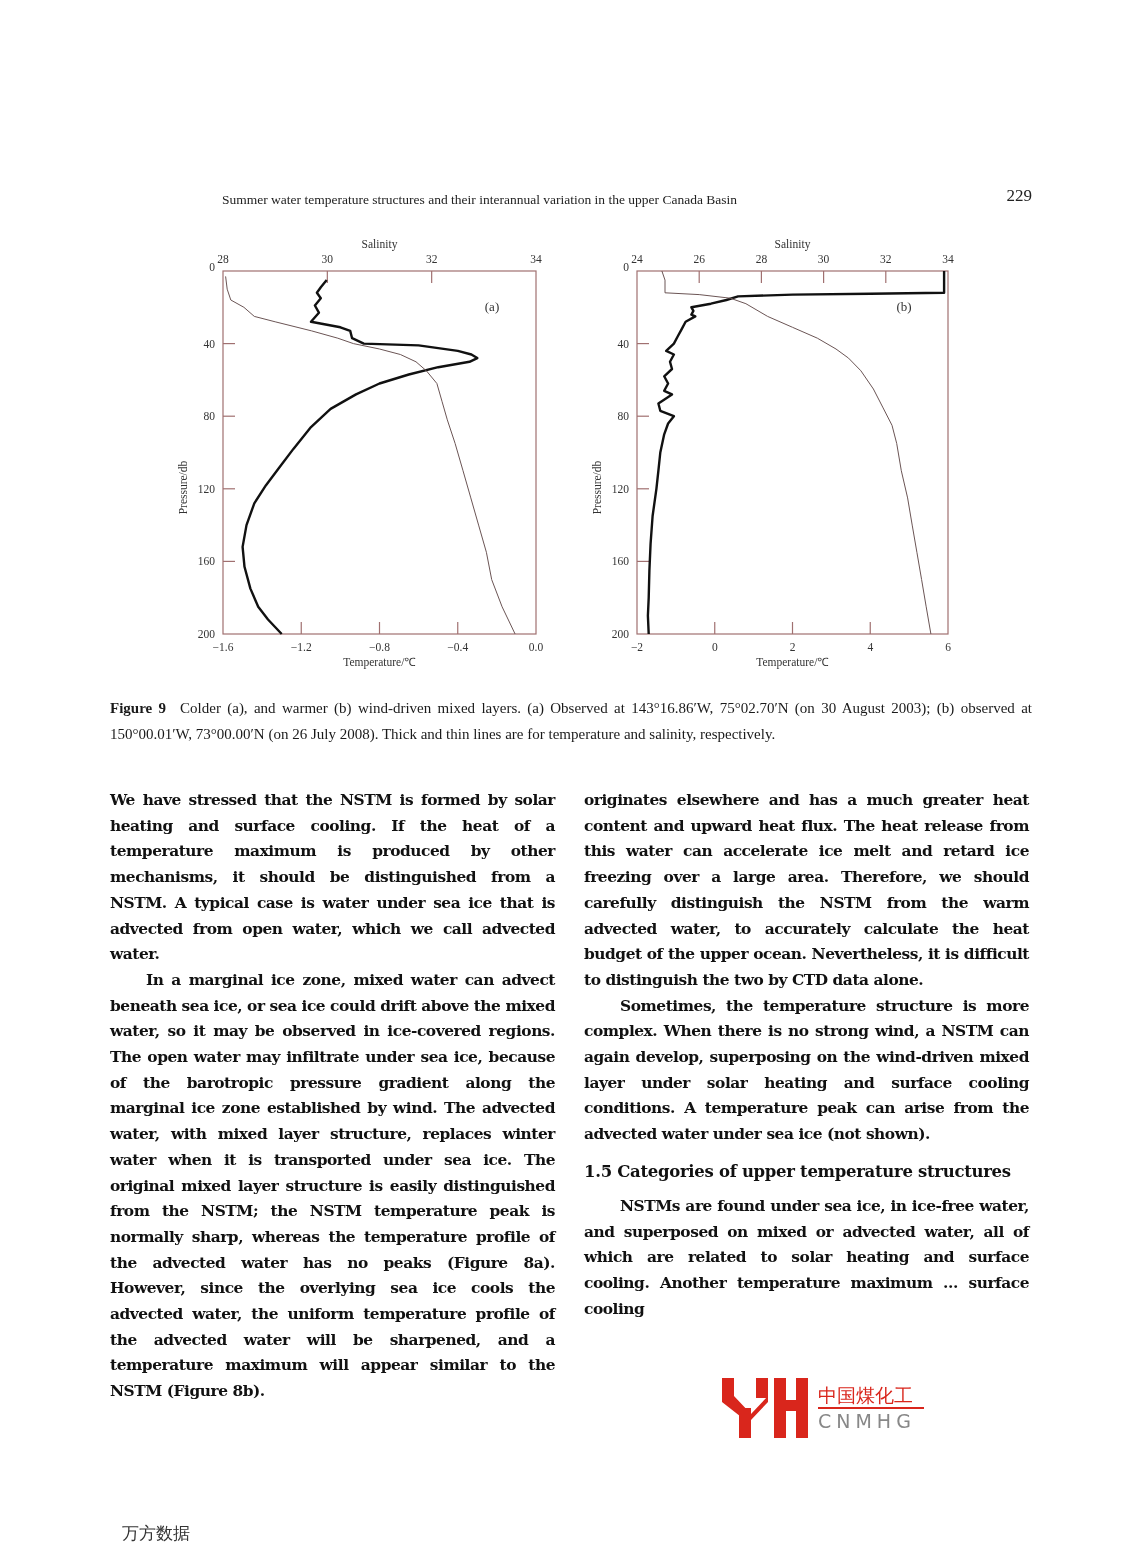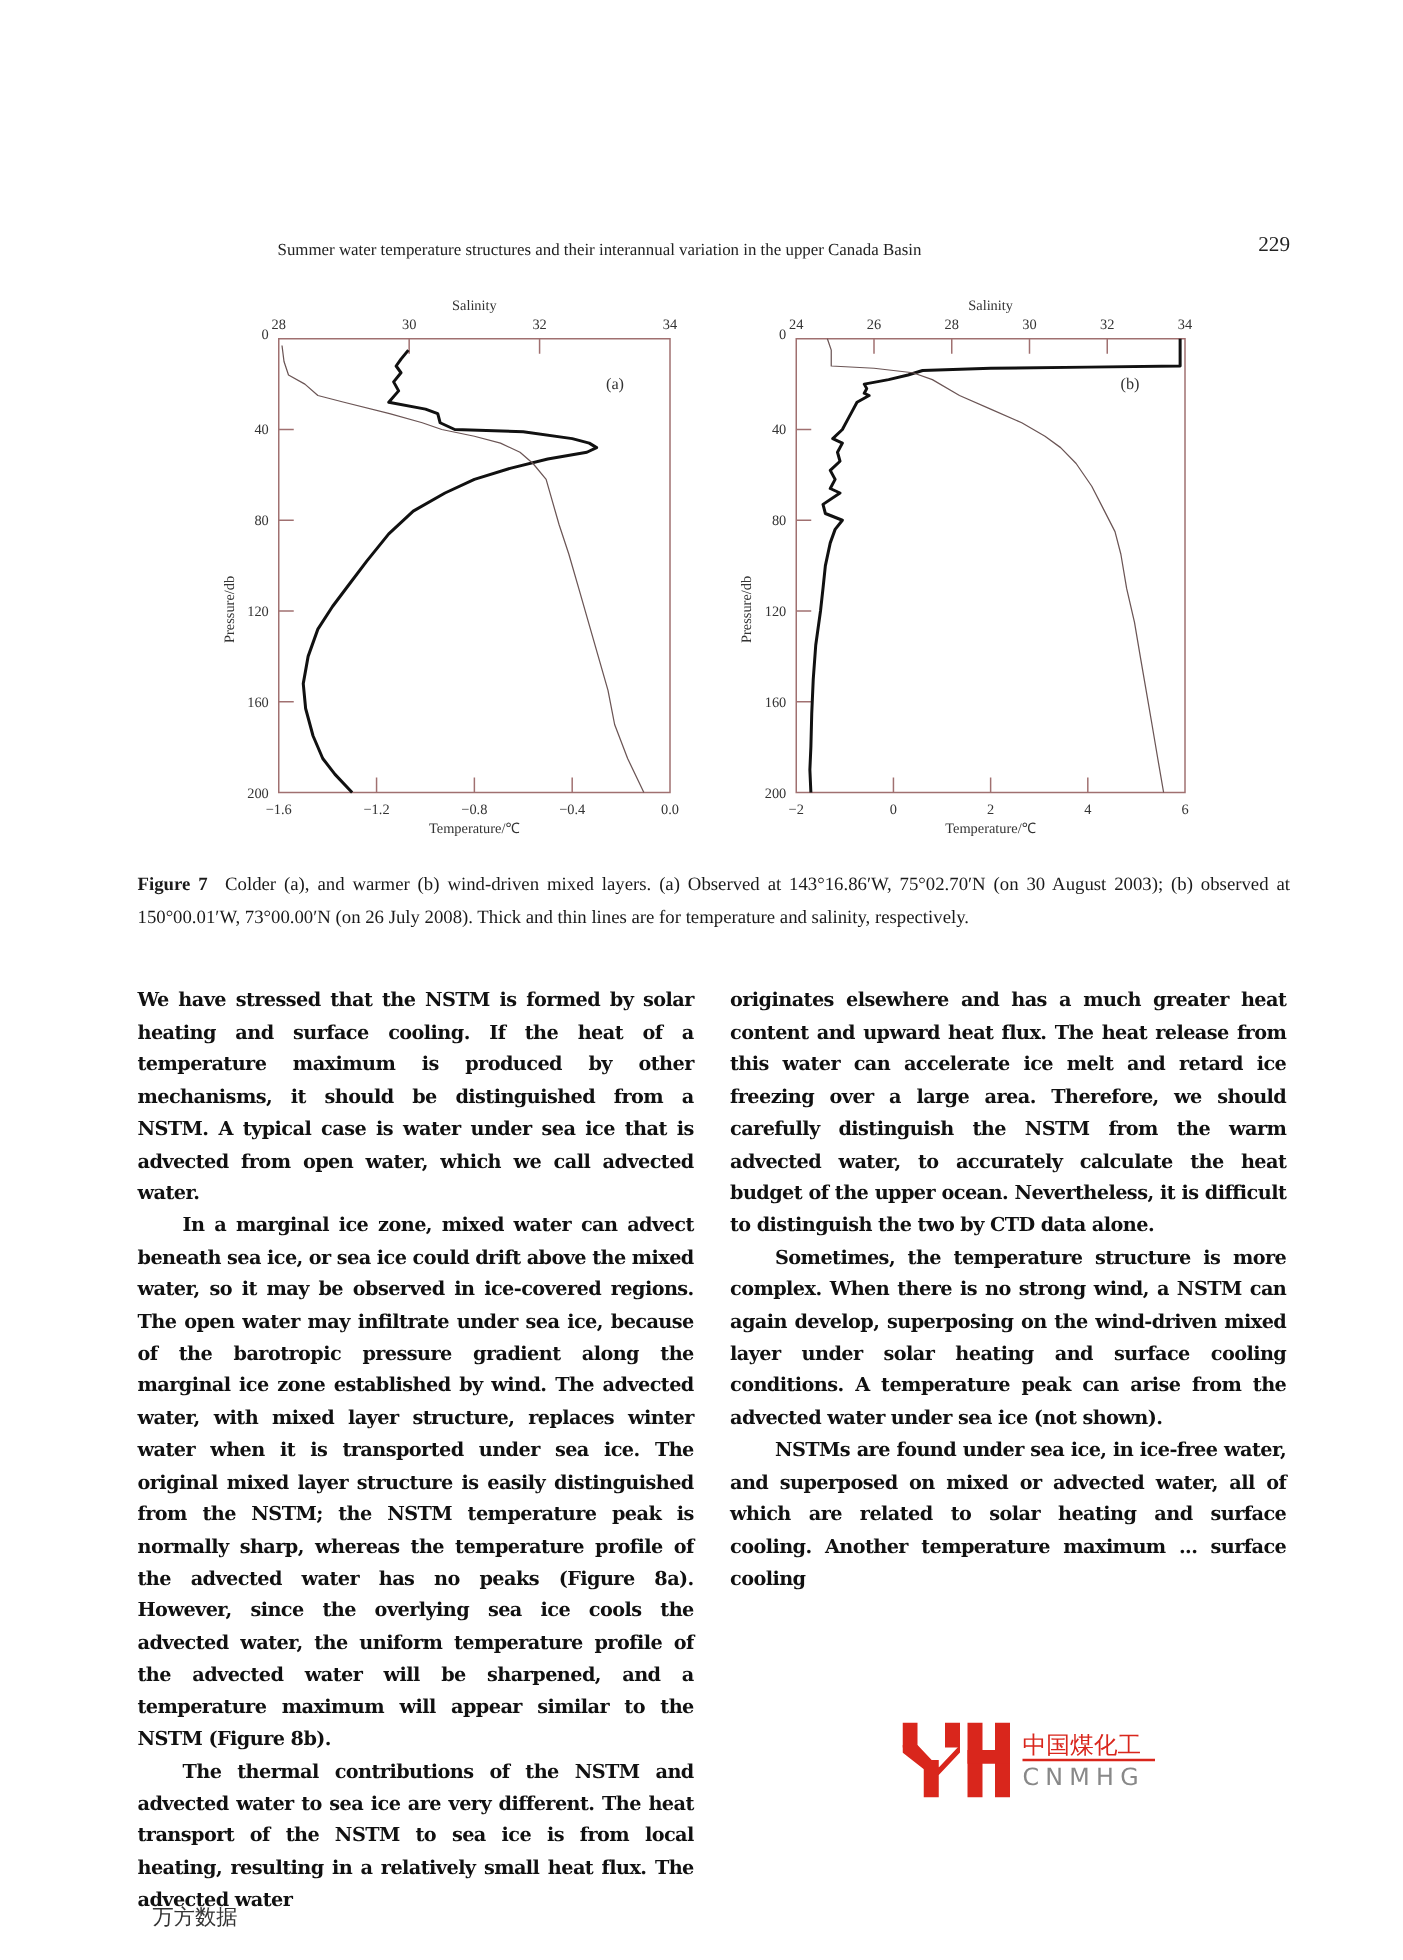--- a/index.html
+++ b/index.html
@@ -119,32 +119,32 @@
         <text x="469" y="408" text-anchor="end" font-size="11.5" class="ax-text">200</text>
         <text x="441" y="257.5" text-anchor="middle" font-size="11.5" class="ax-text" transform="rotate(-90 441 257.5)">Pressure/db</text>
         <text x="744" y="81" text-anchor="middle" font-size="13" class="ax-text">(b)</text>
         <polyline points="784.1,41.0 784.1,62.8 710.3,63.7 632.5,64.6 578.1,66.4 566.4,70.0 550.9,73.7 531.4,77.3 533.4,80.9 531.4,84.6 535.3,86.4 525.6,91.8 521.7,99.1 517.8,106.3 513.9,113.6 506.2,120.9 513.9,124.5 510.0,131.8 512.0,139.0 504.2,146.3 508.1,153.5 504.2,160.8 512.0,164.4 498.4,173.5 500.3,180.8 513.9,186.2 508.1,193.5 504.2,204.3 500.3,222.5 498.4,240.7 496.4,258.8 492.6,286.0 490.6,313.3 489.4,340.5 488.7,367.7 487.9,385.8 488.7,404.0" fill="none" stroke="#111111" stroke-width="2.4" stroke-linejoin="round"></polyline>
         <polyline points="501.9,41.0 505.0,50.1 505.0,62.8 539.2,64.6 570.3,68.2 585.9,73.7 607.6,86.4 632.5,97.3 657.4,108.2 676.0,119.0 688.5,128.1 700.9,140.8 713.4,159.0 722.7,177.1 732.0,195.3 736.7,213.4 741.3,240.7 747.6,267.9 752.2,295.1 756.9,322.3 761.6,349.6 766.2,376.8 770.9,404.0" fill="none" stroke="#6b5555" stroke-width="1" stroke-linejoin="round"></polyline>
       </g>
     </svg>
 </div>
 
 <div class="caption">
-  <span class="label">Figure 7</span><span>Colder (a), and warmer (b) wind-driven mixed layers. (a) Observed at 143°16.86′W, 75°02.70′N (on 30 August 2003); (b) observed at 150°00.01′W, 73°00.00′N (on 26 July 2008). Thick and thin lines are for temperature and salinity, respectively.</span>
+  <span class="label">Figure 9</span><span>Colder (a), and warmer (b) wind-driven mixed layers. (a) Observed at 143°16.86′W, 75°02.70′N (on 30 August 2003); (b) observed at 150°00.01′W, 73°00.00′N (on 26 July 2008). Thick and thin lines are for temperature and salinity, respectively.</span>
 </div>
 
 <div class="col left">
   <p>We have stressed that the NSTM is formed by solar heating and surface cooling.  If the heat of a temperature maximum is produced by other mechanisms, it should be distinguished from a NSTM. A typical case is water under sea ice that is advected from open water, which we call advected water.</p>
   <p class="indent">In a marginal ice zone, mixed water can advect beneath sea ice, or sea ice could drift above the mixed water, so it may be observed in ice-covered regions.  The open water may infiltrate under sea ice, because of the barotropic pressure gradient along the marginal ice zone established by wind.  The advected water, with mixed layer structure, replaces winter water when it is transported under sea ice. The original mixed layer structure is easily distinguished from the NSTM; the NSTM temperature peak is normally sharp, whereas the temperature profile of the advected water has no peaks (Figure 8a).  However, since the overlying sea ice cools the advected water, the uniform temperature profile of the advected water will be sharpened, and a temperature maximum will appear similar to the NSTM (Figure 8b).</p>
-  <p class="indent">The thermal contributions of the NSTM and advected water to sea ice are very different.  The heat transport of the NSTM to sea ice is from local heating, resulting in a relatively small heat flux.  The advected water</p>
 </div>
 
 <div class="col right">
   <p>originates elsewhere and has a much greater heat content and upward heat flux.  The heat release from this water can accelerate ice melt and retard ice freezing over a large area.  Therefore, we should carefully distinguish the NSTM from the warm advected water, to accurately calculate the heat budget of the upper ocean. Nevertheless, it is difficult to distinguish the two by CTD data alone.</p>
   <p class="indent">Sometimes, the temperature structure is more complex.  When there is no strong wind, a NSTM can again develop, superposing on the wind-driven mixed layer under solar heating and surface cooling conditions.  A temperature peak can arise from the advected water under sea ice (not shown).</p>
+  <h3>1.5  Categories of upper temperature structures</h3>
   <p class="indent">NSTMs are found under sea ice, in ice-free water, and superposed on mixed or advected water, all of which are related to solar heating and surface cooling. Another temperature maximum ... surface cooling</p>
 </div>
 
 <div class="watermark">
   <svg width="220" height="60">
     <rect x="0" y="0" width="220" height="60" fill="#ffffff"></rect>
 
     <rect x="0" y="0" width="12" height="20" fill="#d9261c"></rect>
     <rect x="34" y="0" width="12" height="20" fill="#d9261c"></rect>
     <polygon points="0,18 12,18 29,36 46,18 46,18 46,24 29,42 23,42 0,24" fill="#d9261c"></polygon>

